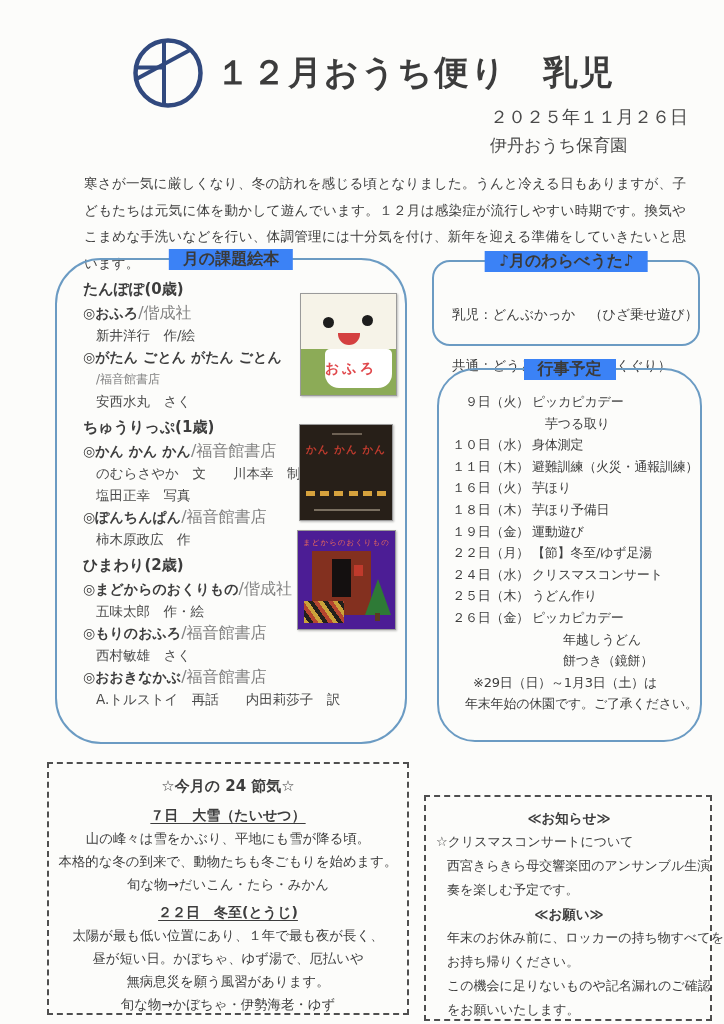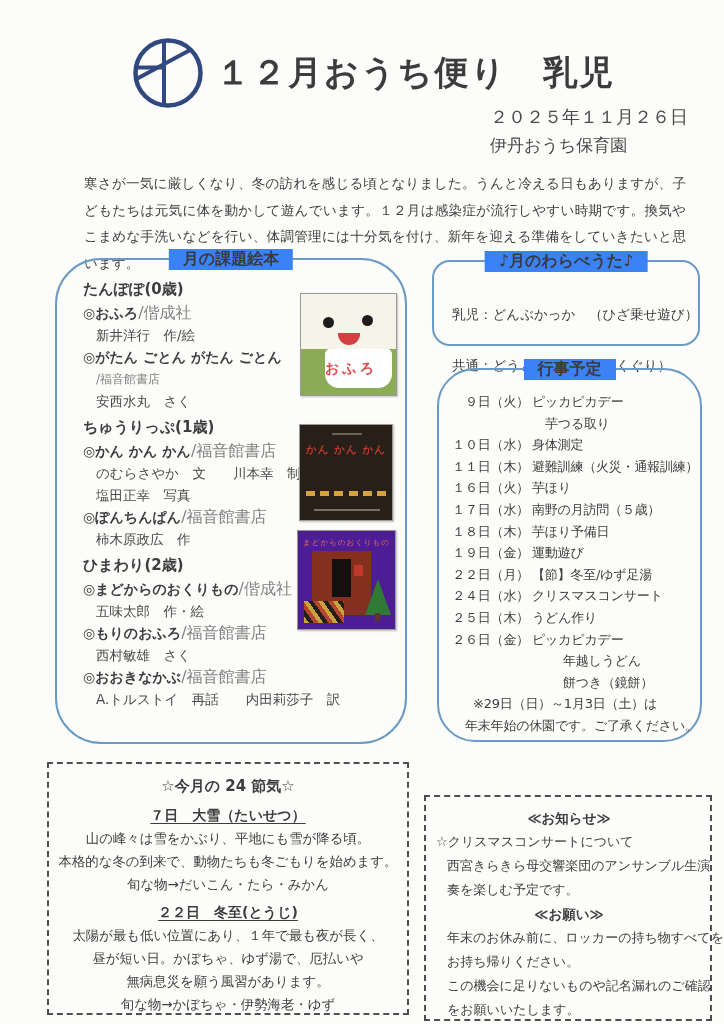--- a/index.html
+++ b/index.html
@@ -181,21 +181,20 @@
   </div>
 
   <div class="rbox" id="events-box">
     <span class="boxlabel">行事予定</span>
     <div id="events-content">
         <div class="ev-row"><span class="ev-day">９日（火）</span><span class="ev-text">ピッカピカデー</span></div>
         <div class="ev-row ev-cont1">芋つる取り</div>
         <div class="ev-row"><span class="ev-day">１０日（水）</span><span class="ev-text">身体測定</span></div>
         <div class="ev-row"><span class="ev-day">１１日（木）</span><span class="ev-text">避難訓練（火災・通報訓練）</span></div>
         <div class="ev-row"><span class="ev-day">１６日（火）</span><span class="ev-text">芋ほり</span></div>
-        <div class="ev-row"><span class="ev-day">１７日（水）</span><span class="ev-text">南野の月訪問（５歳）</span></div>
         <div class="ev-row"><span class="ev-day">１８日（木）</span><span class="ev-text">芋ほり予備日</span></div>
         <div class="ev-row"><span class="ev-day">１９日（金）</span><span class="ev-text">運動遊び</span></div>
         <div class="ev-row"><span class="ev-day">２２日（月）</span><span class="ev-text">【節】冬至/ゆず足湯</span></div>
         <div class="ev-row"><span class="ev-day">２４日（水）</span><span class="ev-text">クリスマスコンサート</span></div>
         <div class="ev-row"><span class="ev-day">２５日（木）</span><span class="ev-text">うどん作り</span></div>
         <div class="ev-row"><span class="ev-day">２６日（金）</span><span class="ev-text">ピッカピカデー</span></div>
         <div class="ev-row ev-cont2">年越しうどん</div>
         <div class="ev-row ev-cont2">餅つき（鏡餅）</div>
         <div class="ev-row ev-note1">※29日（日）～1月3日（土）は</div>
         <div class="ev-row ev-note2">年末年始の休園です。ご了承ください。</div>

